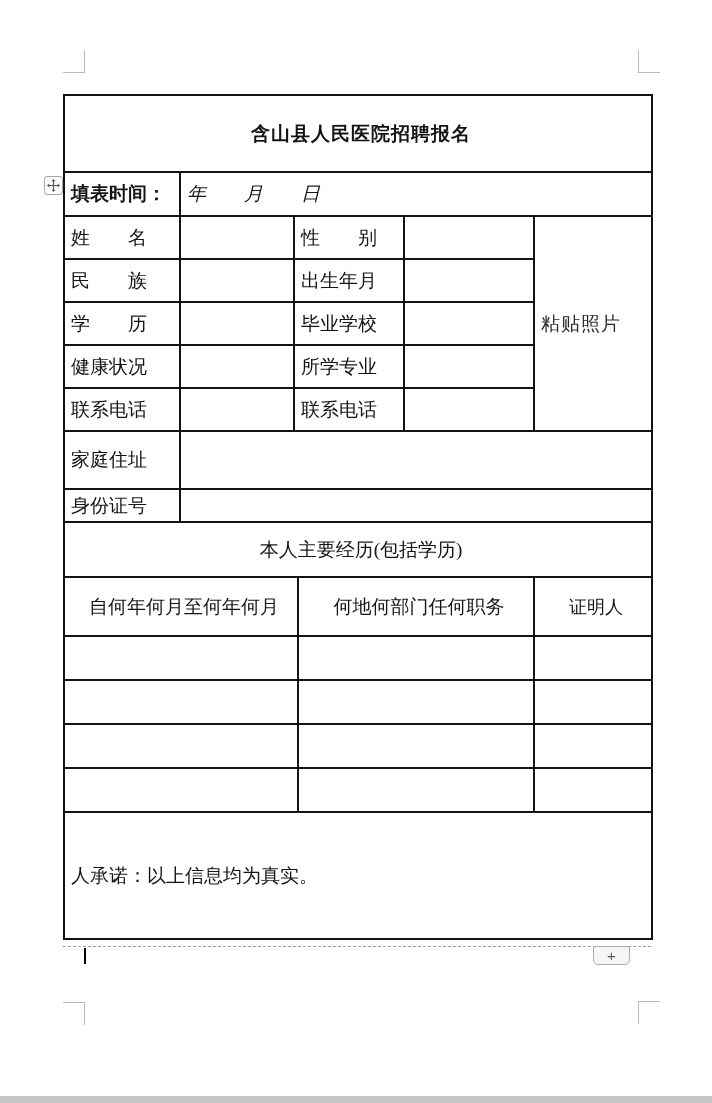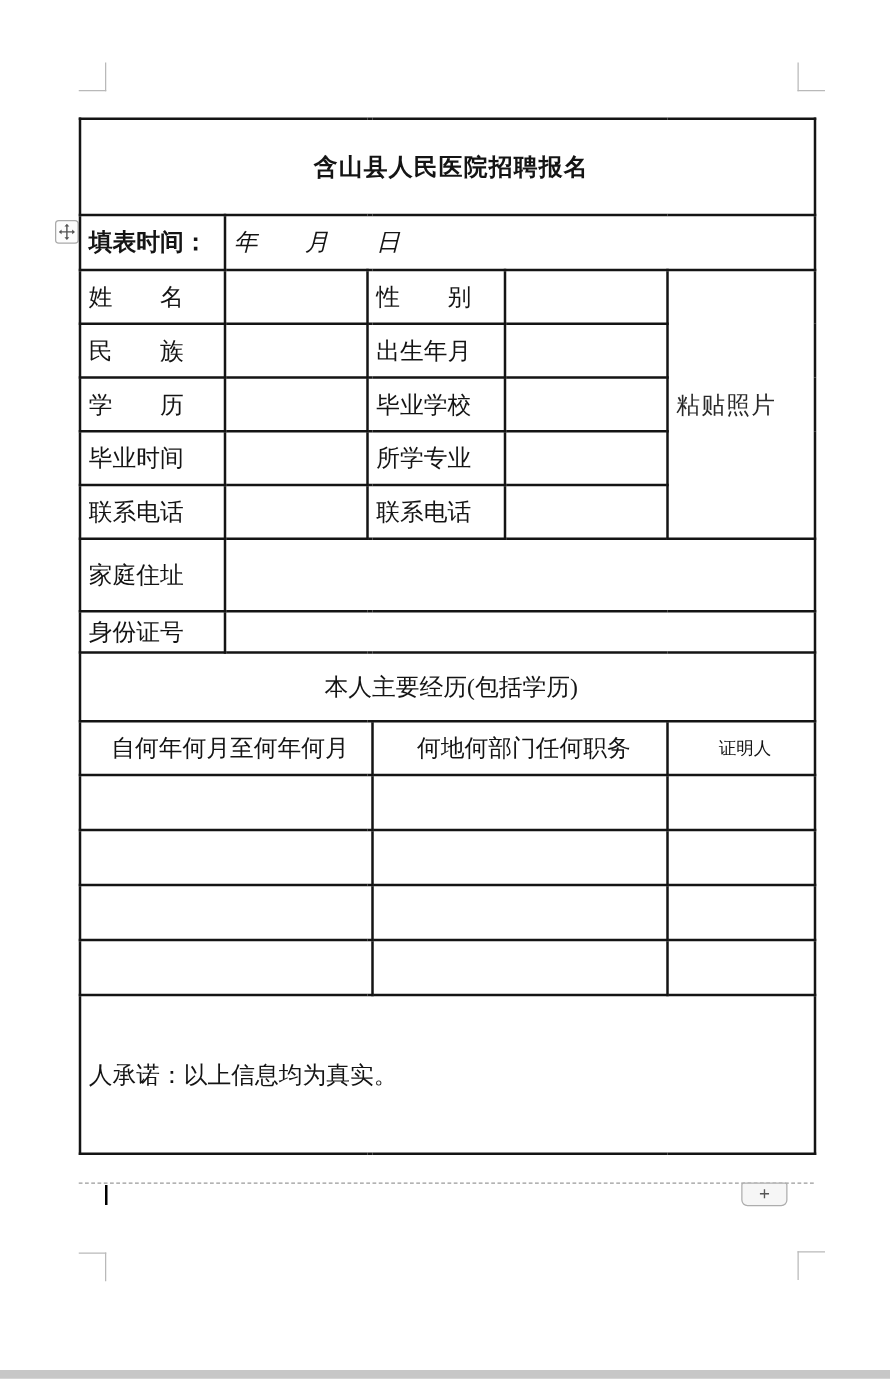--- a/index.html
+++ b/index.html
@@ -43,21 +43,21 @@
   td.title-cell{
     text-align:center;font-size:27px;font-weight:bold;letter-spacing:1px;
     padding:18px 0 0 0;
   }
   td.bold-label{font-weight:bold;}
   td.value{padding:0;}
   td.date-cell{padding-left:64px;font-style:italic;}
   td.photo-cell{text-align:left;font-size:12px;letter-spacing:1px;padding:0;color:#2a2a2a;}
   td.section-title{text-align:center;padding:0;font-size:20px;}
   td.exp-header{text-align:center;padding:0;font-size:20px;}
-  td.exp-header.small{font-size:14px;}
+  td.exp-header.small{font-size:18px;}
   td.promise-cell{vertical-align:top;padding:38px 0 0 6px;font-size:15px;white-space:normal;font-family:Liberation Mono, monospace;}
 </style>
 </head>
 <body>
 
 <div class="corner-mark corner-tl"></div>
 <div class="corner-mark corner-tr"></div>
 <div class="corner-mark corner-bl"></div>
 <div class="corner-mark corner-br"></div>
 
@@ -102,21 +102,21 @@
     <td colspan="2">出生年月</td>
     <td class="value"></td>
   </tr>
   <tr style="height:43px">
     <td>学　　历</td>
     <td class="value"></td>
     <td colspan="2">毕业学校</td>
     <td class="value"></td>
   </tr>
   <tr style="height:43px">
-    <td>毕业时间</td>
+    <td>健康状况</td>
     <td class="value"></td>
     <td colspan="2">所学专业</td>
     <td class="value"></td>
   </tr>
   <tr style="height:43px">
     <td>联系电话</td>
     <td class="value"></td>
     <td colspan="2">联系电话</td>
     <td class="value"></td>
   </tr>
@@ -126,21 +126,21 @@
     <td colspan="5" class="value"></td>
   </tr>
   <tr style="height:33px">
     <td>身份证号</td>
     <td colspan="5" class="value"></td>
   </tr>
 
   <tr style="height:55px">
     <td colspan="6" class="section-title">本人主要经历(包括学历)</td>
   </tr>
-  <tr style="height:43px">
+  <tr style="height:59px">
     <td colspan="3" class="exp-header">自何年何月至何年何月</td>
     <td colspan="2" class="exp-header">何地何部门任何职务</td>
     <td class="exp-header small">证明人</td>
   </tr>
   <tr style="height:44px">
     <td colspan="3" class="value"></td>
     <td colspan="2" class="value"></td>
     <td class="value"></td>
   </tr>
   <tr style="height:44px">

